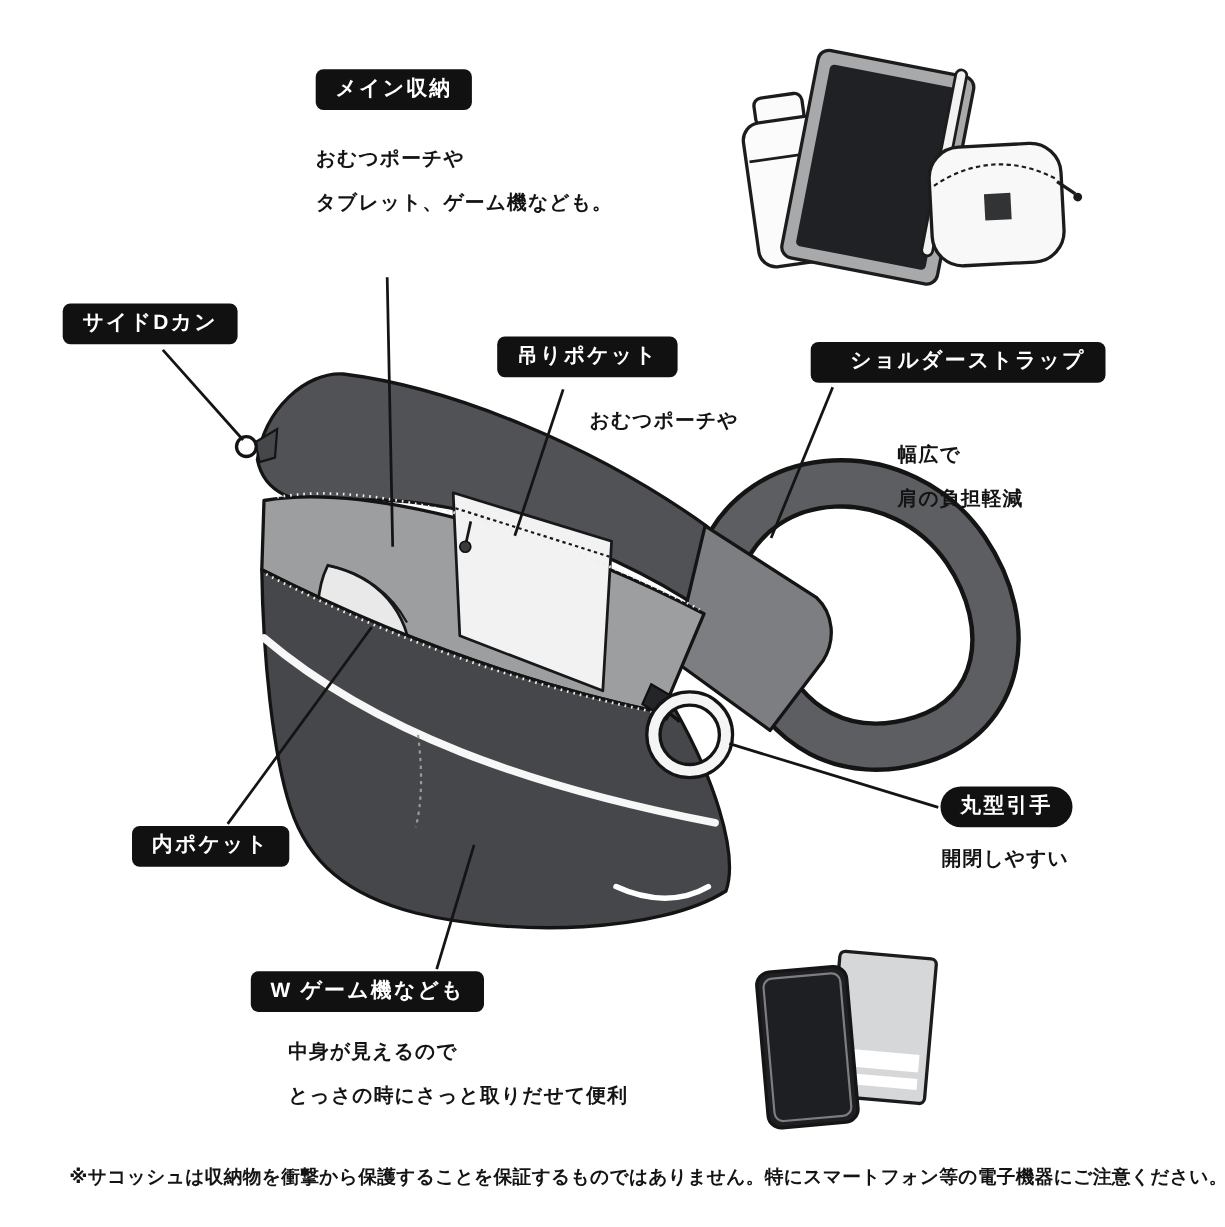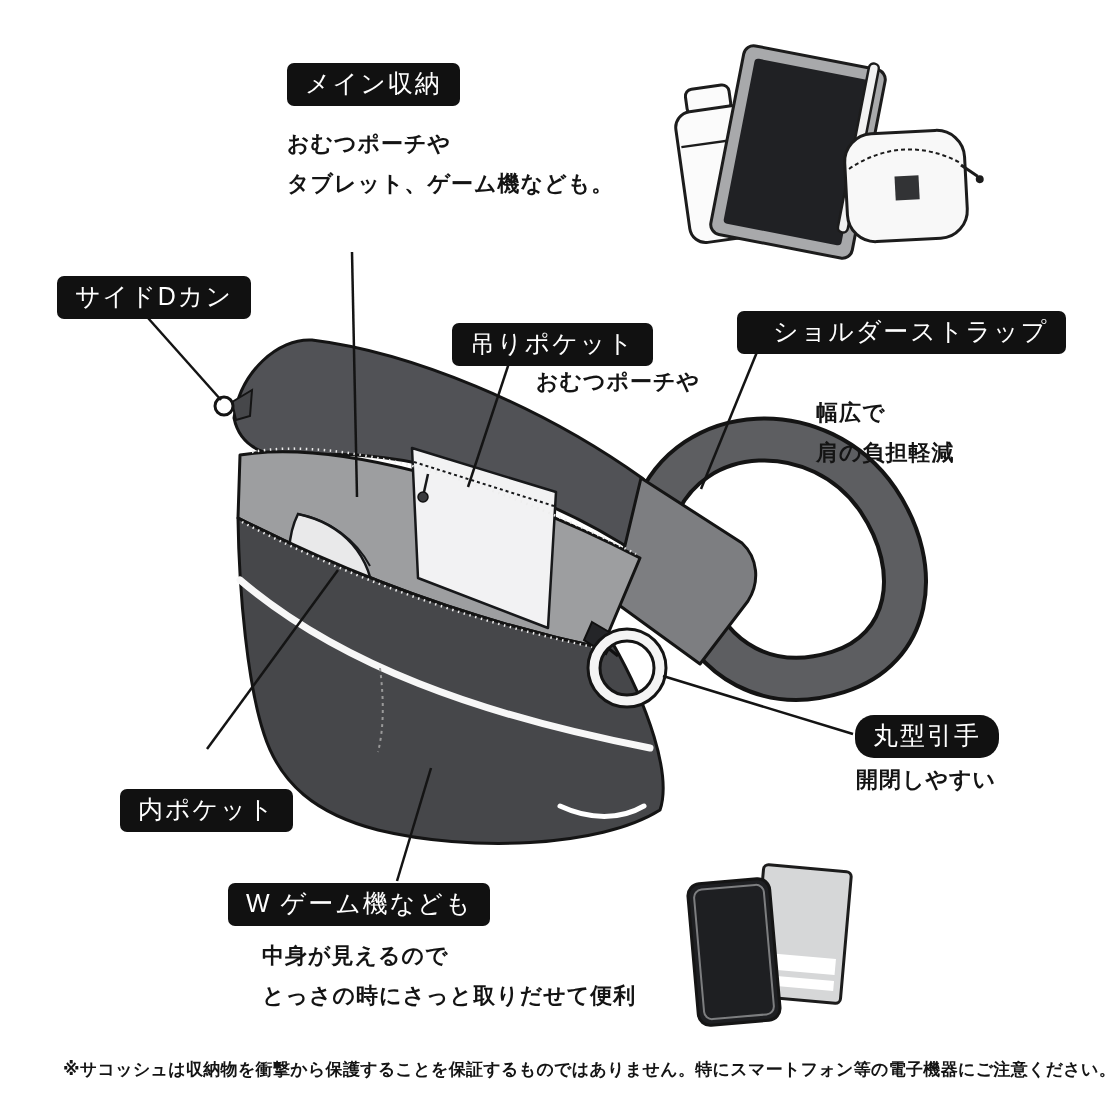--- a/index.html
+++ b/index.html
@@ -3,38 +3,38 @@
 <meta charset="utf-8">
 <style>
   html,body{margin:0;padding:0;background:#fff;}
   .canvas{
     position:relative;width:1114px;height:1115px;background:#ffffff;
     font-family:"Liberation Sans","DejaVu Sans",sans-serif;overflow:hidden;color:#141414;
   }
   .art{position:absolute;left:0;top:0;z-index:0;}
   .label{
     position:absolute;z-index:2;background:#111111;color:#ffffff;
-    font-size:25px;font-weight:400;letter-spacing:2px;line-height:1;
+    font-size:19px;font-weight:700;letter-spacing:2px;line-height:1;
     padding:8px 18px 10px;border-radius:7px;white-space:nowrap;
   }
   .desc{
-    position:absolute;z-index:2;color:#141414;font-size:22px;font-weight:600;
+    position:absolute;z-index:2;color:#141414;font-size:18px;font-weight:600;
     line-height:40px;white-space:nowrap;letter-spacing:1px;
   }
   .footnote{
     position:absolute;z-index:2;color:#141414;font-size:17px;font-weight:600;
     white-space:nowrap;letter-spacing:0.3px;
   }
   
   #label-main{left:287px;top:63px;}
   #label-sided{left:57px;top:276px;}
-  #label-hang{left:452px;top:323px;}
+  #label-hang{left:452px;top:306px;}
   #label-strap{left:737px;top:311px;padding-left:36px;}
   #label-ring{left:855px;top:715px;border-radius:19px;}
-  #label-inner{left:120px;top:789px;}
+  #label-inner{left:120px;top:751px;}
   #label-mesh{left:228px;top:883px;}
   
   #desc-main{left:287px;top:124px;}
   #desc-hang{left:536px;top:362px;}
   #desc-strap{left:816px;top:377px;margin-top:16px;}
   #desc-ring{left:856px;top:760px;}
   #desc-mesh{left:262px;top:936px;}
   #footnote{left:63px;top:1058px;}
 </style>
 </head>

